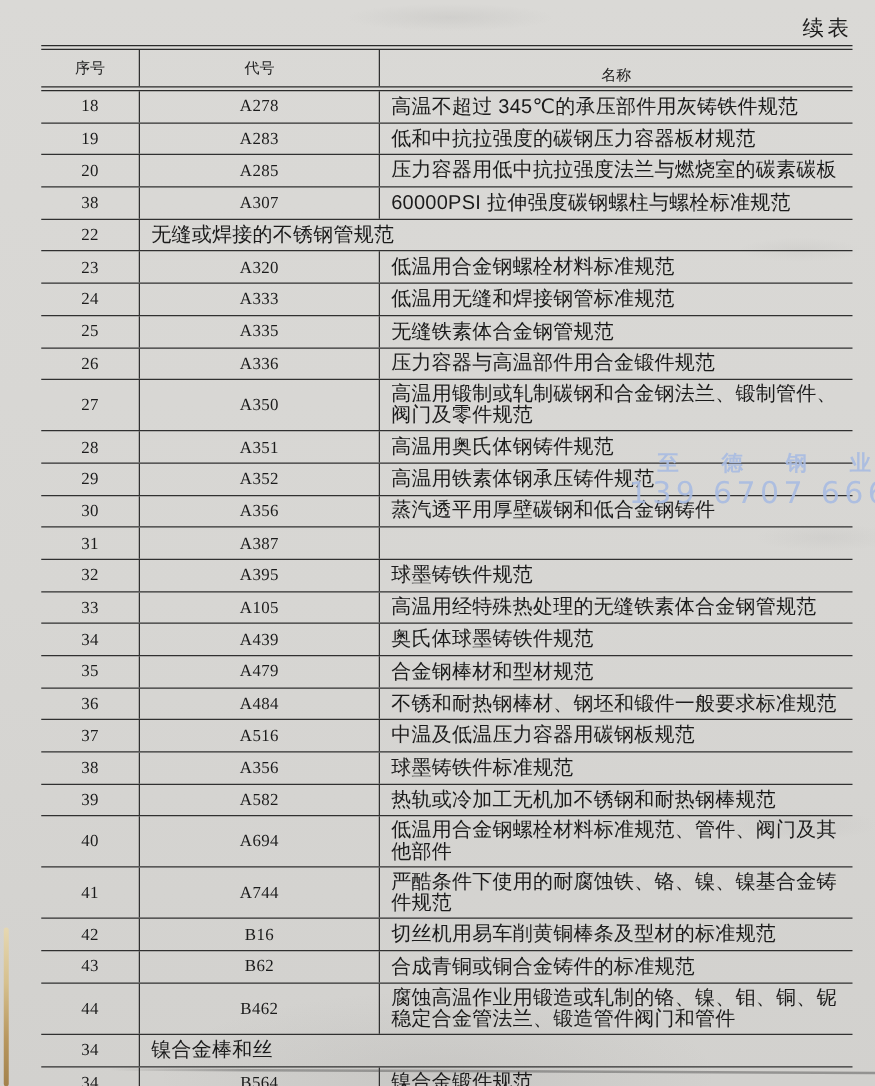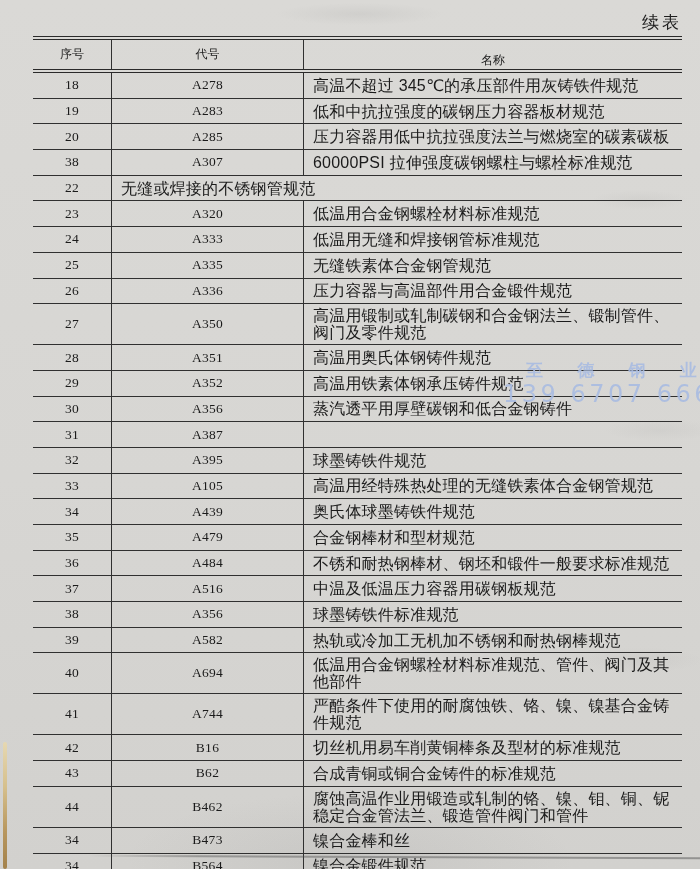--- a/index.html
+++ b/index.html
@@ -244,21 +244,20 @@
   </div>
 
   <div class="trow">
     <div class="c-no td-no">44</div>
     <div class="c-code td-code">B462</div>
     <div class="c-name td-name">腐蚀高温作业用锻造或轧制的铬、镍、钼、铜、铌稳定合金管法兰、锻造管件阀门和管件</div>
   </div>
 
   <div class="trow">
     <div class="c-no td-no">34</div>
-    <div class="c-code td-code">B473</div>
     <div class="c-name td-name">镍合金棒和丝</div>
   </div>
 
   <div class="trow">
     <div class="c-no td-no">34</div>
     <div class="c-code td-code">B564</div>
     <div class="c-name td-name">镍合金锻件规范</div>
   </div>
 
   <div class="trow">

